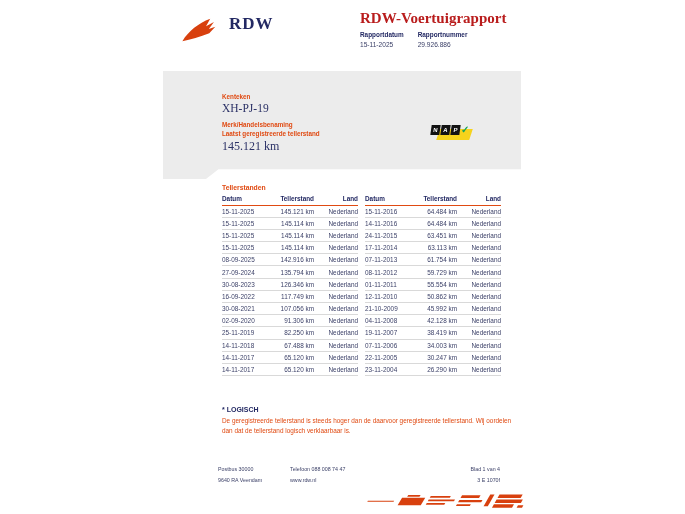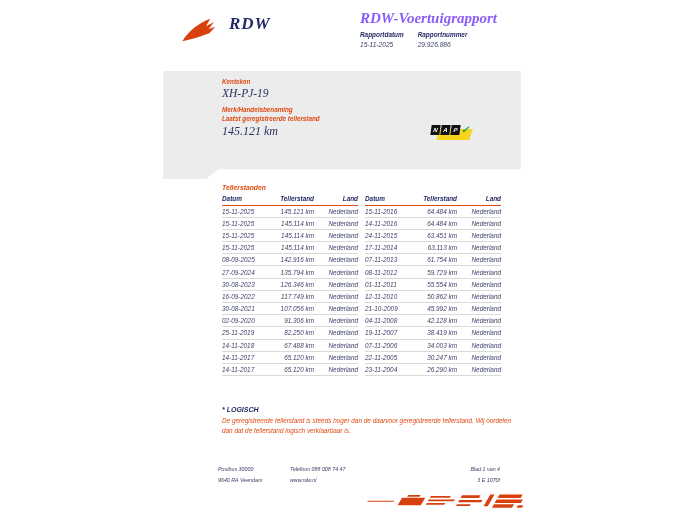--- a/index.html
+++ b/index.html
@@ -1,43 +1,43 @@
 <!DOCTYPE html>
 <html><head>
 <meta charset="utf-8">
 <style>
   * { margin:0; padding:0; box-sizing:border-box; }
   html,body { background:#ffffff; }
   .page{
     position:relative; width:601px; height:514px; background:#ffffff;
-    font-family:"Liberation Sans", sans-serif; color:#2b3166; overflow:hidden;font-style:italic;
+    font-family:"Liberation Sans", sans-serif; color:#2b3166; overflow:hidden;
   }
   
   .logo{ position:absolute; left:180px; top:14px; display:flex; align-items:flex-start; }
   .logo svg{ width:40px; height:26px; margin-top:3px; }
   .logo-text{
     font-family:"Liberation Serif", serif; font-weight:bold; font-size:17px;
     color:#232963; letter-spacing:1px; margin-left:9px;
   }
   .report-title{
     position:absolute; left:360px; top:10px;
-    font-family:"Liberation Serif", serif; font-weight:bold; font-size:15px; color:#8b5cf6;
+    font-family:"Liberation Serif", serif; font-weight:bold; font-size:15px; color:#b91c1c;
   }
   .report-meta{ position:absolute; left:360px; top:31px; display:flex; gap:14px; }
   .meta-label{ font-size:6.4px; font-weight:bold; color:#232963; display:block; margin-bottom:3px; }
   .meta-value{ font-size:6.6px; color:#3d4269; display:block; }
   
   .card{
     position:absolute; left:163px; top:71px; width:358px; height:108px; background:#ececec;
     clip-path:polygon(0 0,100% 0,100% 91%,15.5% 91%,12% 100%,0 100%);
   }
   .card .lbl{ font-size:6.3px; font-weight:bold; color:#e04a12; display:block; margin-bottom:2px; }
   .card .val-serif{ font-family:"Liberation Serif", serif; color:#2b3166; display:block; }
   .card .val-sans{ font-size:6.6px; color:#3d4269; display:block; }
-  .card-left{ position:absolute; left:59px; top:7px; }
+  .card-left{ position:absolute; left:59px; top:22px; }
   .card-left .kenteken{ font-size:11.5px; margin-bottom:7px; }
   .card-left .merk{ font-size:12.5px; margin-bottom:17px; }
   .card-left .km{ font-size:12px; }
   .card-right{ position:absolute; left:197px; top:10px; width:160px; }
   .card-right .val-sans{ margin-bottom:7px; }
   .oordeel{ font-size:11px; font-weight:bold; color:#232963; line-height:13px; margin-top:9px; letter-spacing:.3px; }
   .nap{ position:absolute; left:268px; top:54px; width:40px; height:15px; }
   .nap .nap-yellow{ position:absolute; left:7px; top:4px; width:33px; height:11px; background:#f6d31c; transform:skewX(-18deg); }
   .nap .nap-boxes{ position:absolute; left:0; top:0; display:flex; gap:1px; }
   .nap .nap-box{

